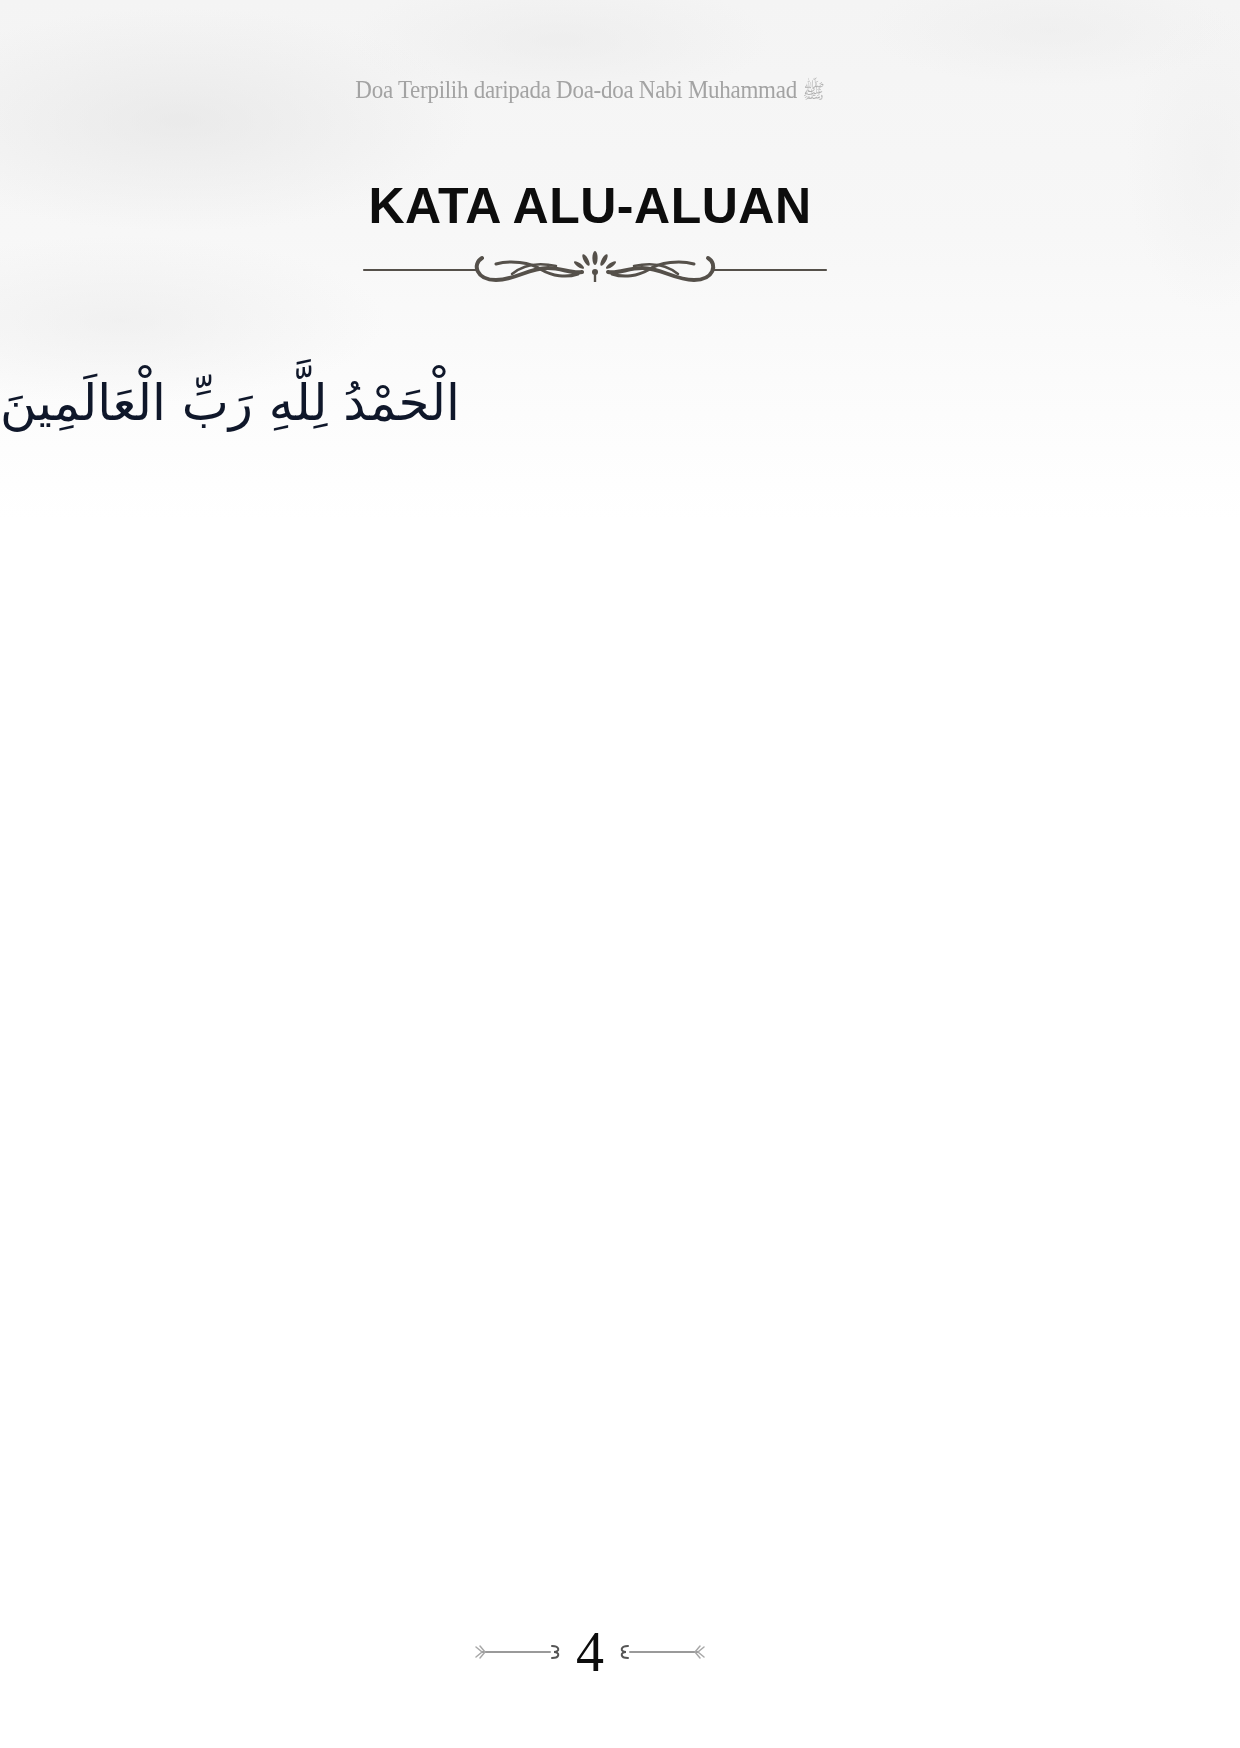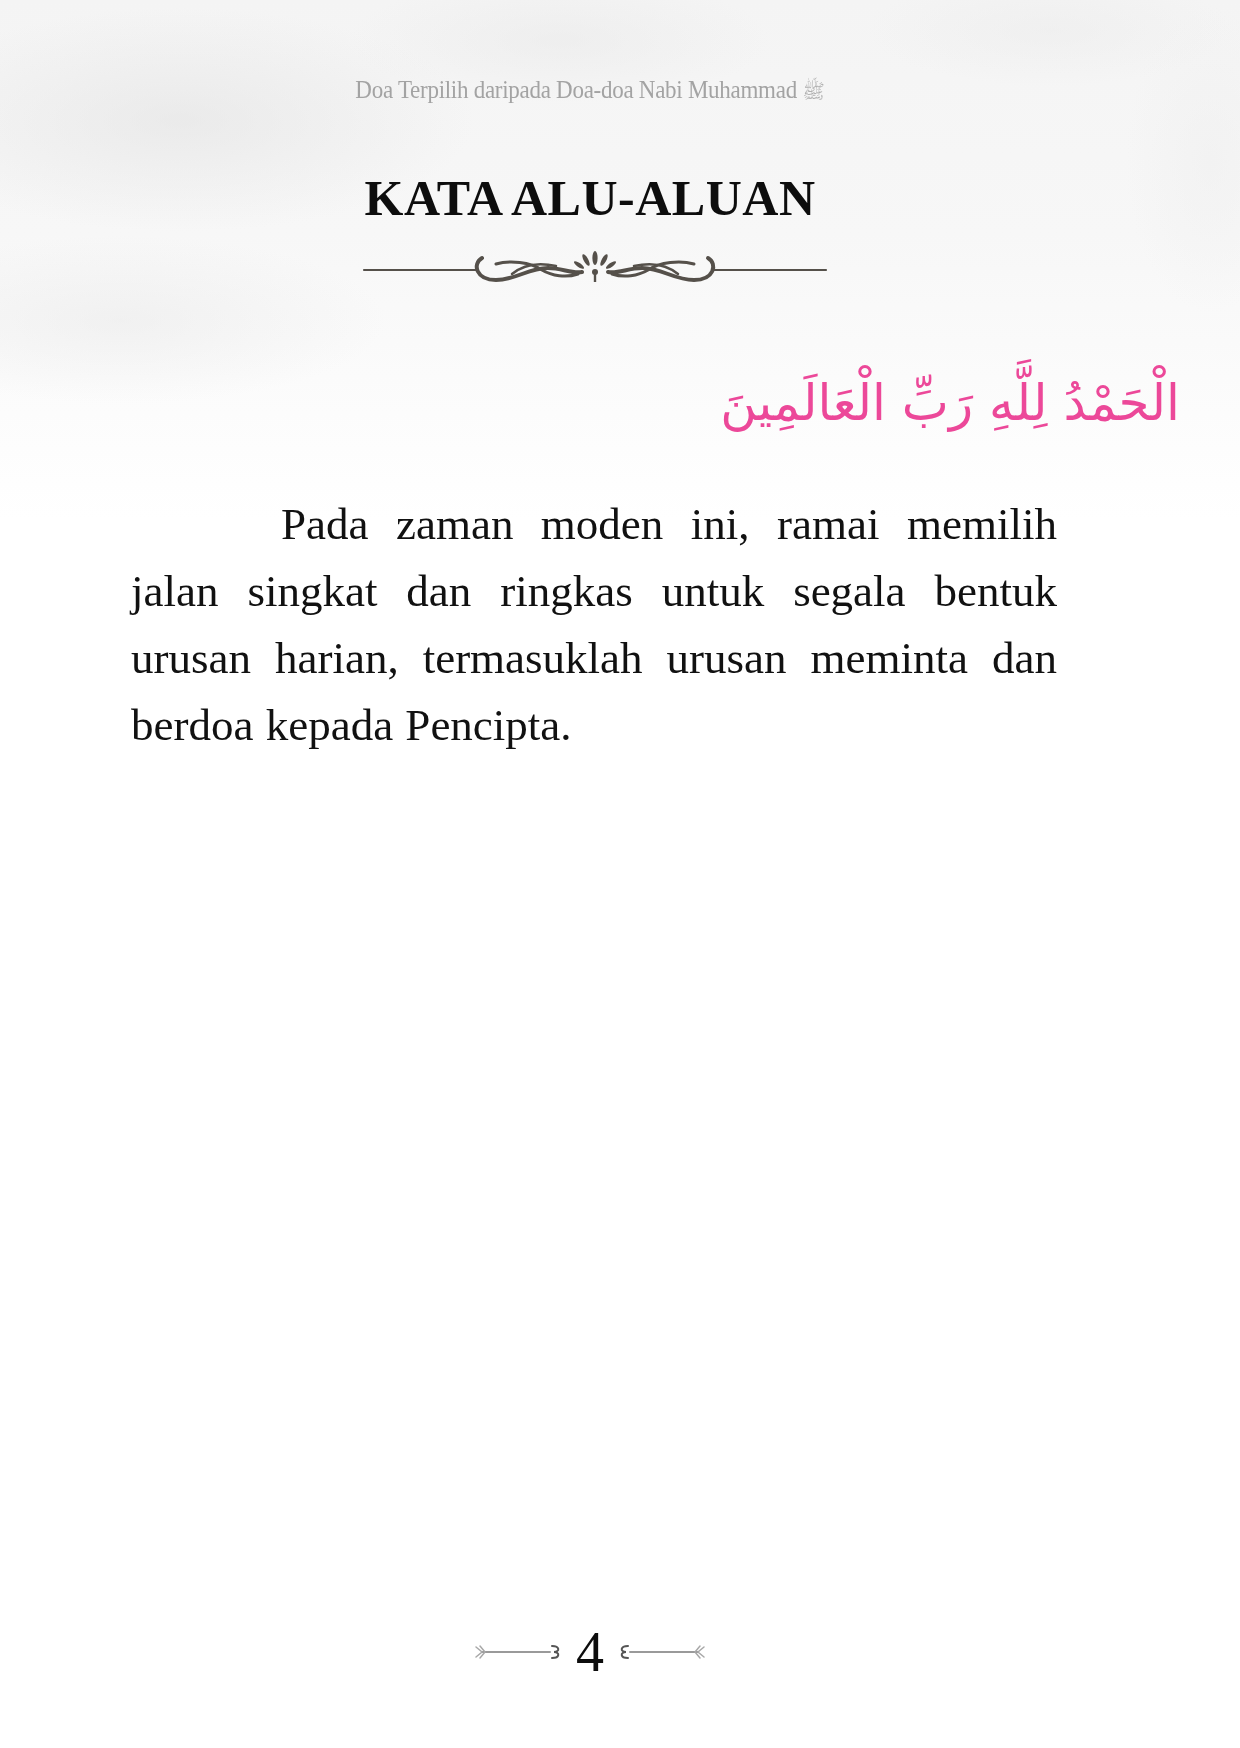--- a/index.html
+++ b/index.html
@@ -43,50 +43,50 @@
       transform-origin: 590px 0;
     }
     .running-header .salawat {
       font-family: "DejaVu Sans", sans-serif;
       font-size: 20px;
       color: #b0b0b0;
       margin-left: 6px;
     }
     .title {
       position: absolute;
-      top: 168px;
+      top: 176px;
       left: 0;
       width: 1180px;
       text-align: center;
-      font-family: Liberation Serif, serif;
+      font-family: Liberation Sans, sans-serif;
       font-weight: bold;
       font-size: 50px;
       letter-spacing: 0.5px;
       color: #0d0d0d;
       margin: 0;
       line-height: 60px;
     }
     .title-ornament {
       position: absolute;
       top: 250px;
       left: 360px;
       width: 470px;
       height: 36px;
     }
     .arabic-verse {
       position: absolute;
       top: 358px;
       left: 0;
       width: 1180px;
-      text-align: right;
+      text-align: left;
       direction: rtl;
       font-family: "DejaVu Sans", sans-serif;
       font-size: 50px;
       line-height: 90px;
-      color: #ec4899;
+      color: #0f172a;
     }
     .body-text {
       position: absolute;
       top: 491px;
       left: 131px;
       width: 926px;
       font-family: "Liberation Serif", "DejaVu Serif", serif;
       font-size: 45px;
       line-height: 67px;
       text-align: justify;
@@ -154,21 +154,20 @@
     <ellipse cx="219" cy="15" rx="2" ry="6" transform="rotate(-55 219 15)"></ellipse>
     <ellipse cx="251" cy="15" rx="2" ry="6" transform="rotate(55 251 15)"></ellipse>
     <circle cx="235" cy="22" r="3"></circle>
     <rect x="233.8" y="22" width="2.4" height="10"></rect>
   </g>
 </svg>
 
 <div class="arabic-verse">الْحَمْدُ لِلَّهِ رَبِّ الْعَالَمِينَ</div>
 
 <div class="body-text">
-  <p>Pada zaman moden ini, ramai memilih jalan singkat dan ringkas untuk segala bentuk urusan harian, termasuklah urusan meminta dan berdoa kepada Pencipta.</p>
 </div>
 
 <div class="footer">
   <svg width="90" height="20" viewBox="0 0 90 20" xmlns="http://www.w3.org/2000/svg">
     <g fill="none" stroke-linecap="round">
       <line x1="10" y1="10" x2="78" y2="10" stroke="#9a9a9a" stroke-width="2"></line>
       <path d="M4 5 L10 10 L4 15 M8 4 L13 10 L8 16" stroke="#a8a8a8" stroke-width="1.5"></path>
       <path d="M80 4 C88 4, 88 10, 82 10 C88 10, 88 16, 80 16" stroke="#555555" stroke-width="2"></path>
     </g>
   </svg>

